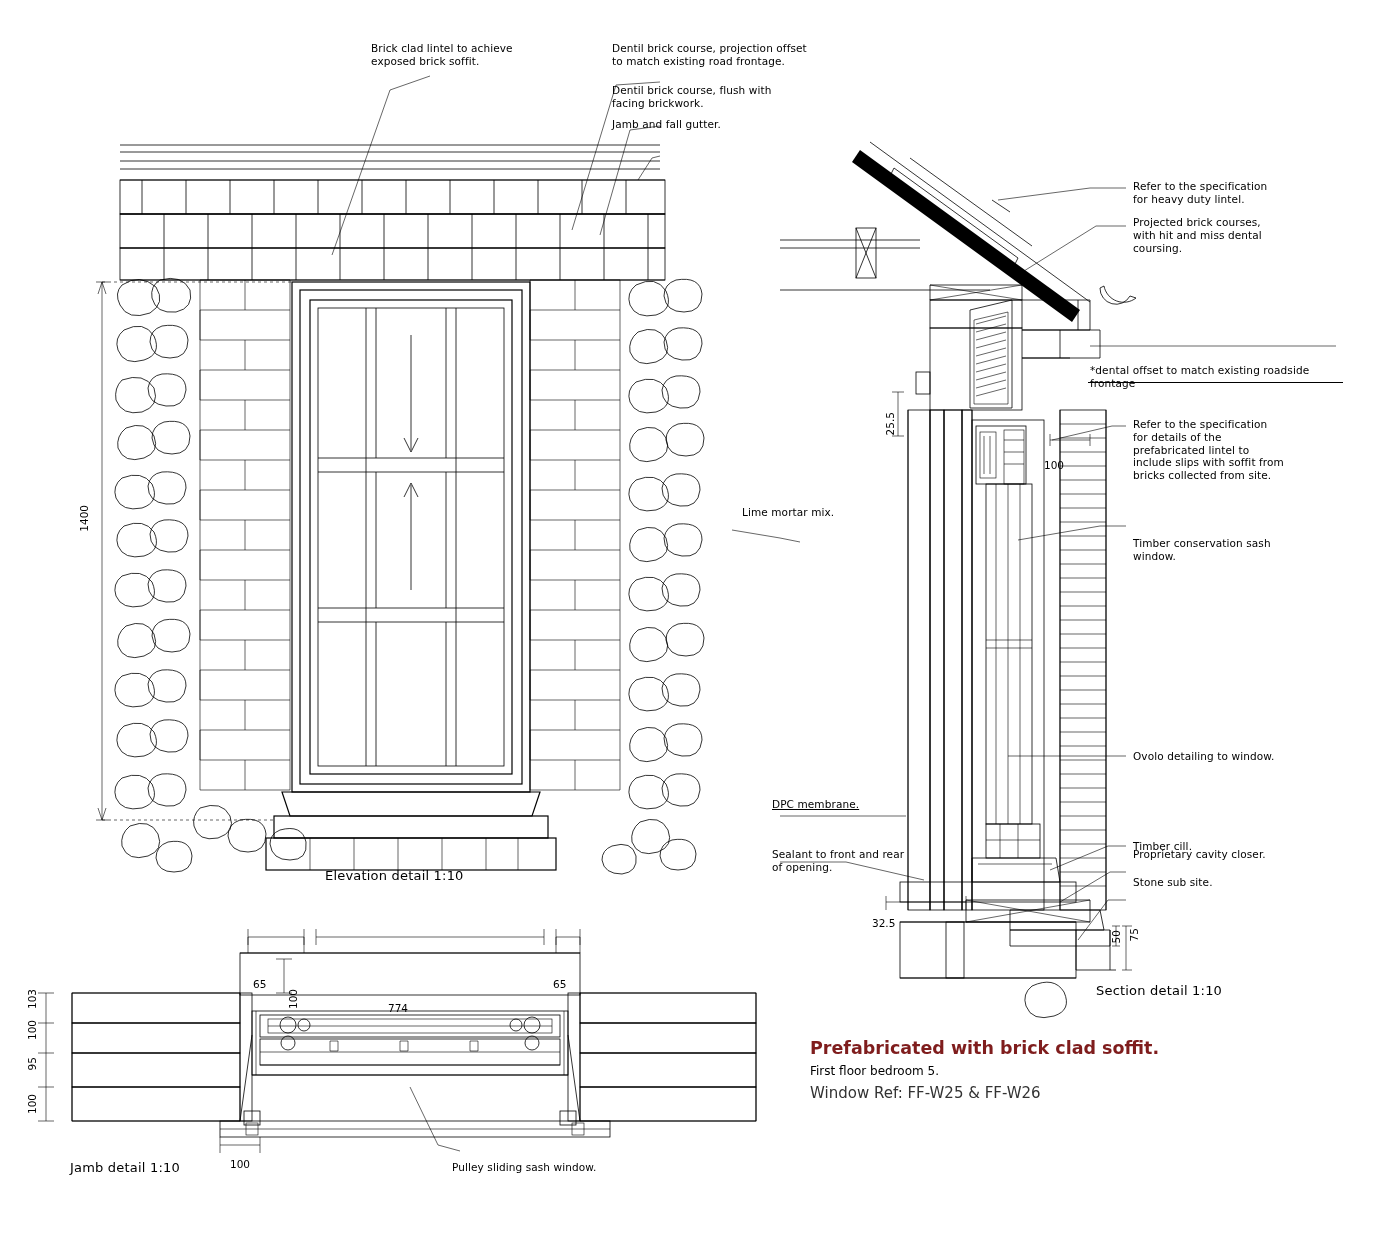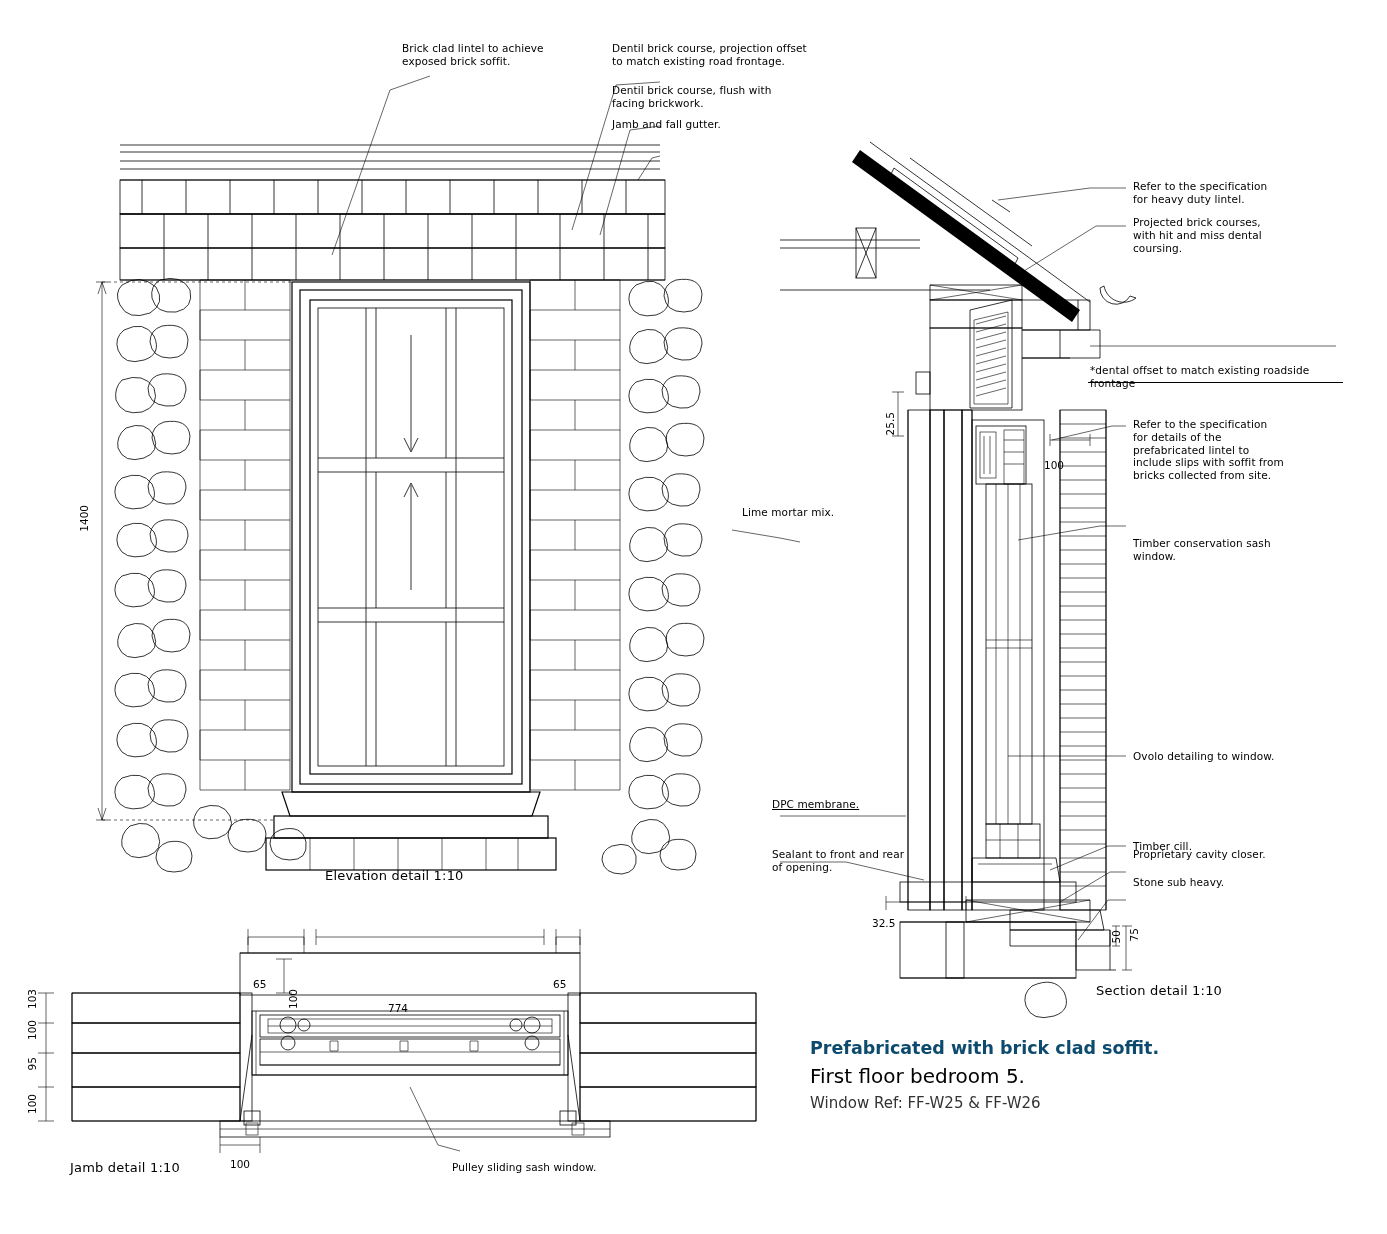--- a/index.html
+++ b/index.html
@@ -2,22 +2,22 @@
 <html><head>
 <meta charset="utf-8">
 <style>
   html,body{margin:0;padding:0;background:#ffffff;}
   body{width:1387px;height:1234px;position:relative;overflow:hidden;
        font-family:"DejaVu Sans", sans-serif;color:#000;}
   .abs{position:absolute;}
   .note{font-size:10.5px;line-height:1.22;color:#000;letter-spacing:0.1px;}
   .dimtxt{font-size:10.5px;color:#000;}
   .caption{font-size:13px;color:#000;letter-spacing:0.2px;}
-  .title-main{font-size:17.5px;font-weight:bold;color:#0c4a6e;}
-  .title-sub{font-size:20px;color:#000;}
+  .title-main{font-size:17.5px;font-weight:bold;color:#7f1d1d;}
+  .title-sub{font-size:12px;color:#000;}
   .title-sub2{font-size:15px;color:#333;}
   svg{display:block;}
   .ln{stroke:#000;fill:none;}
   .thin{stroke-width:0.8;}
   .vthin{stroke-width:0.6;}
   .med{stroke-width:1.2;}
   .vert{writing-mode:vertical-rl;transform:rotate(180deg);font-size:10.5px;}
 </style>
 </head>
 <body>
@@ -175,21 +175,21 @@
     <g class="ln vthin">
       <path d="M272 225 L330 60 L370 46"></path>
       <path d="M512 200 L556 55 L600 52"></path>
       <path d="M540 205 L570 100 L600 96"></path>
       <path d="M578 150 L592 128 L600 126"></path>
       <path d="M672 500 L720 508 L740 512"></path>
     </g>
   </svg>
 </div>
 
-<div class="abs note" style="left:402px;top:42px;width:180px;">
+<div class="abs note" style="left:371px;top:42px;width:180px;">
   <span>Brick clad lintel to achieve exposed brick soffit.</span>
 </div>
 <div class="abs note" style="left:612px;top:42px;width:200px;">
   <span>Dentil brick course, projection offset to match existing road frontage.</span>
 </div>
 <div class="abs note" style="left:612px;top:84px;width:195px;">
   <span>Dentil brick course, flush with facing brickwork.</span>
 </div>
 <div class="abs note" style="left:612px;top:118px;width:195px;">
   <span>Jamb and fall gutter.</span>
@@ -367,21 +367,21 @@
   <span>Timber cill.</span>
 </div>
 <div class="abs note" style="left:1133px;top:848px;width:0px;height:0px;"></div>
 <div class="abs note" style="left:1133px;top:848px;width:170px;top:848px;">
   
 </div>
 <div class="abs note" style="left:1133px;top:848px;width:170px;">
   <span>Proprietary cavity closer.</span>
 </div>
 <div class="abs note" style="left:1133px;top:876px;width:150px;">
-  <span>Stone sub heavy.</span>
+  <span>Stone sub site.</span>
 </div>
 <div class="abs note" style="left:772px;top:798px;width:120px;text-align:left;text-decoration:underline;">
   <span>DPC membrane.</span>
 </div>
 <div class="abs note" style="left:772px;top:848px;width:135px;">
   <span>Sealant to front and rear of opening.</span>
 </div>
 
 <div class="abs dimtxt" style="left:884px;top:412px;">
   <span class="vert">25.5</span>

